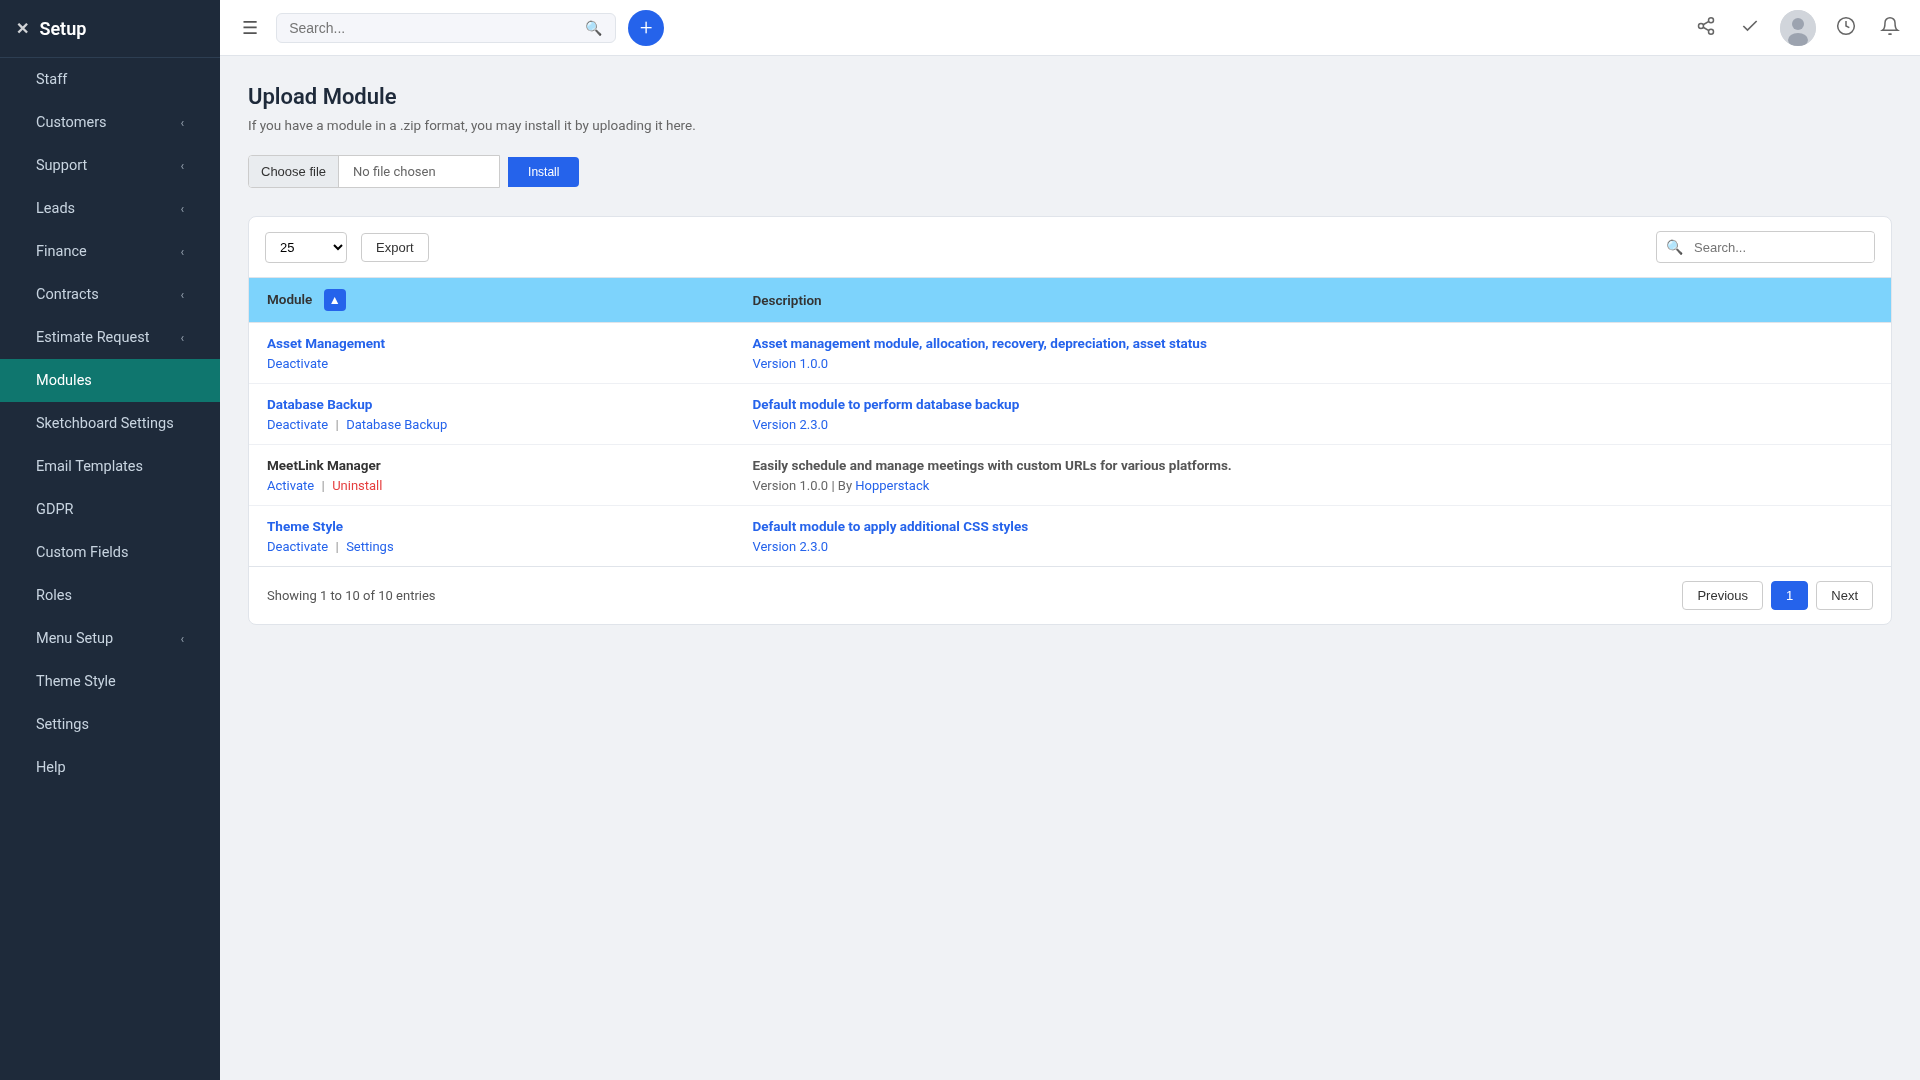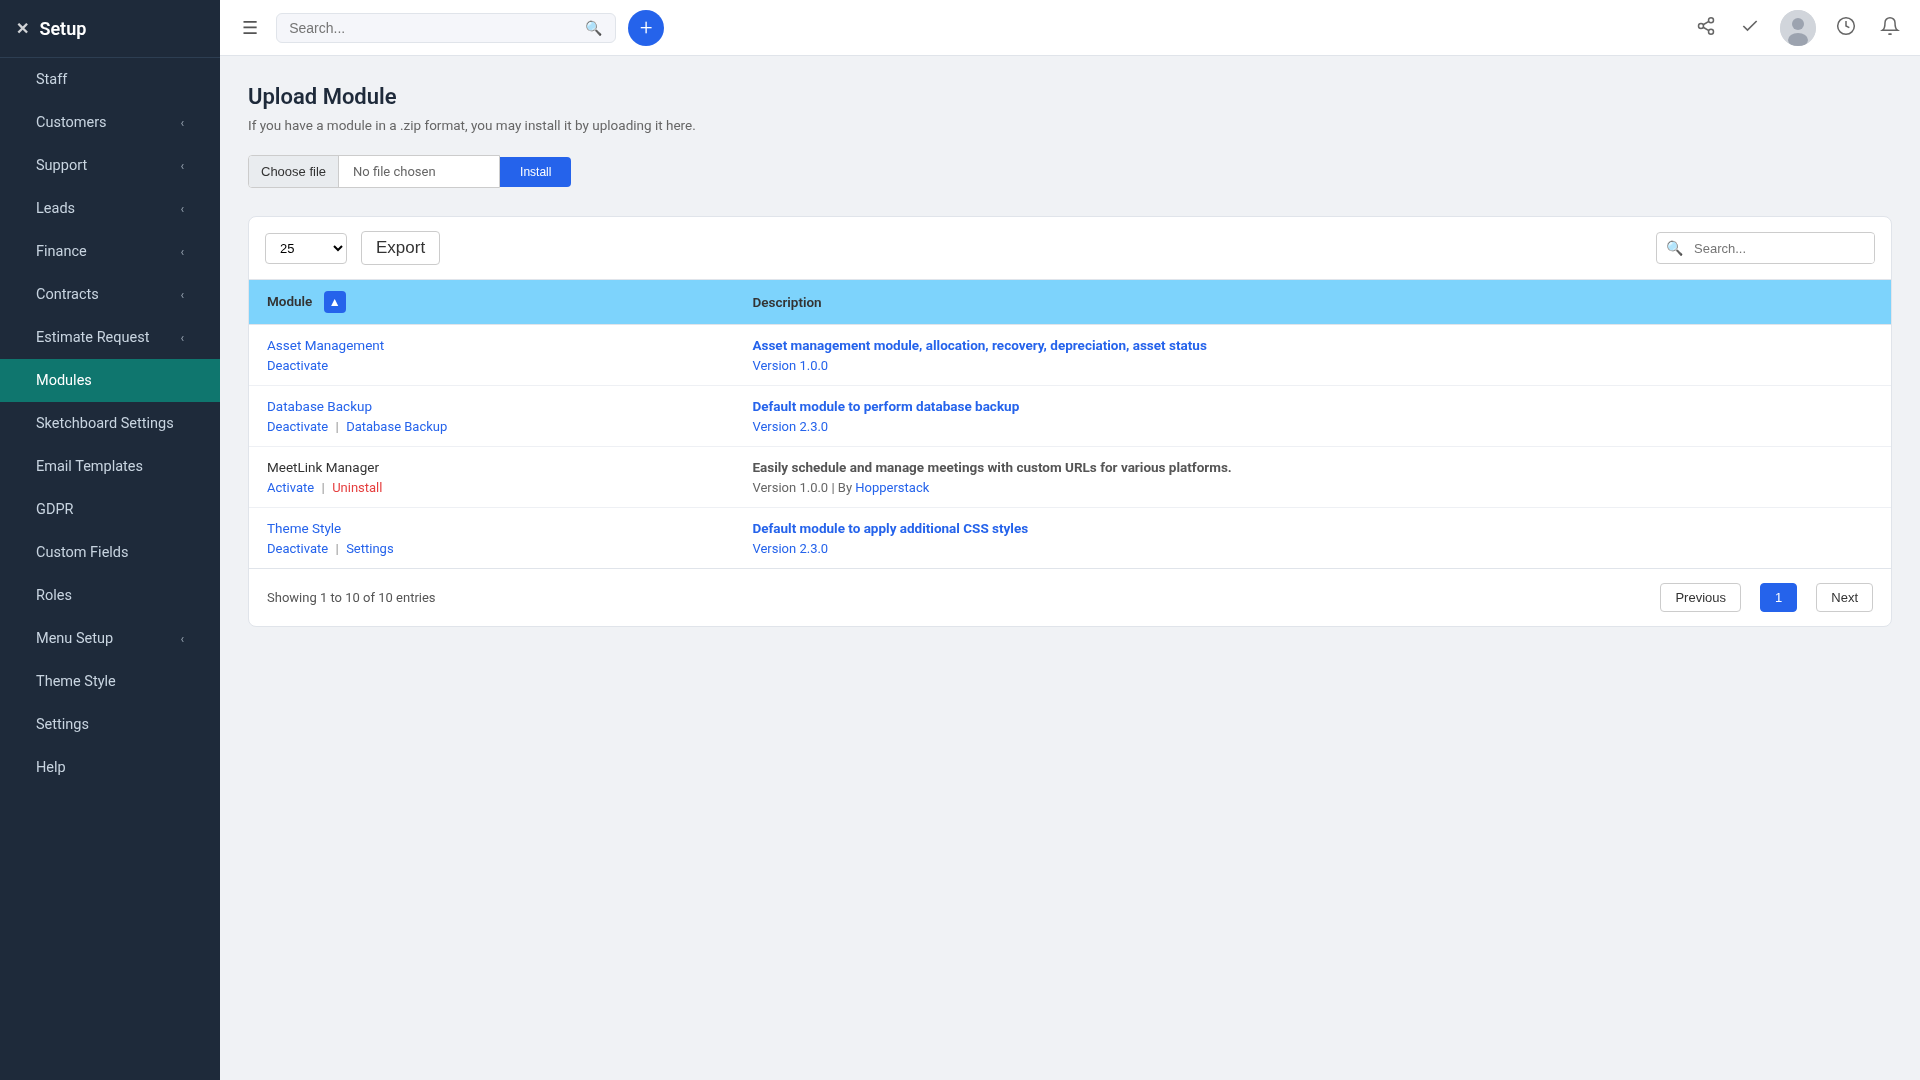--- a/index.html
+++ b/index.html
@@ -146,21 +146,21 @@
     .page-subtitle {
       font-size: 13.5px;
       color: #666;
       margin-bottom: 22px;
     }
 
     
     .upload-section {
       display: flex;
       align-items: center;
-      gap: 0;
+      gap: 8px;
       margin-bottom: 28px;
     }
     .file-input-wrapper {
       display: flex;
       align-items: center;
       border: 1px solid #ccc;
       border-radius: 4px 0 0 4px;
       overflow: hidden;
       background: #fff;
     }
@@ -212,21 +212,21 @@
       font-size: 13px;
       background: #fff;
       cursor: pointer;
       appearance: auto;
     }
     .export-btn {
       padding: 6px 14px;
       background: #fff;
       border: 1px solid #ccc;
       border-radius: 4px;
-      font-size: 17px;
+      font-size: 13px;
       cursor: pointer;
       color: #333;
     }
     .table-search {
       margin-left: auto;
       display: flex;
       align-items: center;
       border: 1px solid #ccc;
       border-radius: 4px;
       overflow: hidden;
@@ -278,21 +278,21 @@
     }
     tbody tr:last-child { border-bottom: none; }
     tbody td {
       padding: 12px 18px;
       font-size: 13.5px;
       color: #444;
       vertical-align: top;
     }
     .module-name {
       color: #2563eb;
-      font-weight: 400;
+      font-weight: 700;
       cursor: pointer;
       display: block;
       margin-bottom: 4px;
     }
     .module-name.plain {
       color: #333;
       cursor: default;
     }
     .action-link {
       color: #2563eb;
@@ -317,21 +317,21 @@
       align-items: center;
       justify-content: space-between;
       padding: 14px 18px;
       border-top: 1px solid #e0e4ea;
       font-size: 13px;
       color: #555;
     }
     .pagination-controls {
       display: flex;
       align-items: center;
-      gap: 19px;
+      gap: 8px;
     }
     .page-btn {
       padding: 6px 14px;
       border: 1px solid #ccc;
       background: #fff;
       border-radius: 4px;
       font-size: 13px;
       cursor: pointer;
       color: #333;
     }

